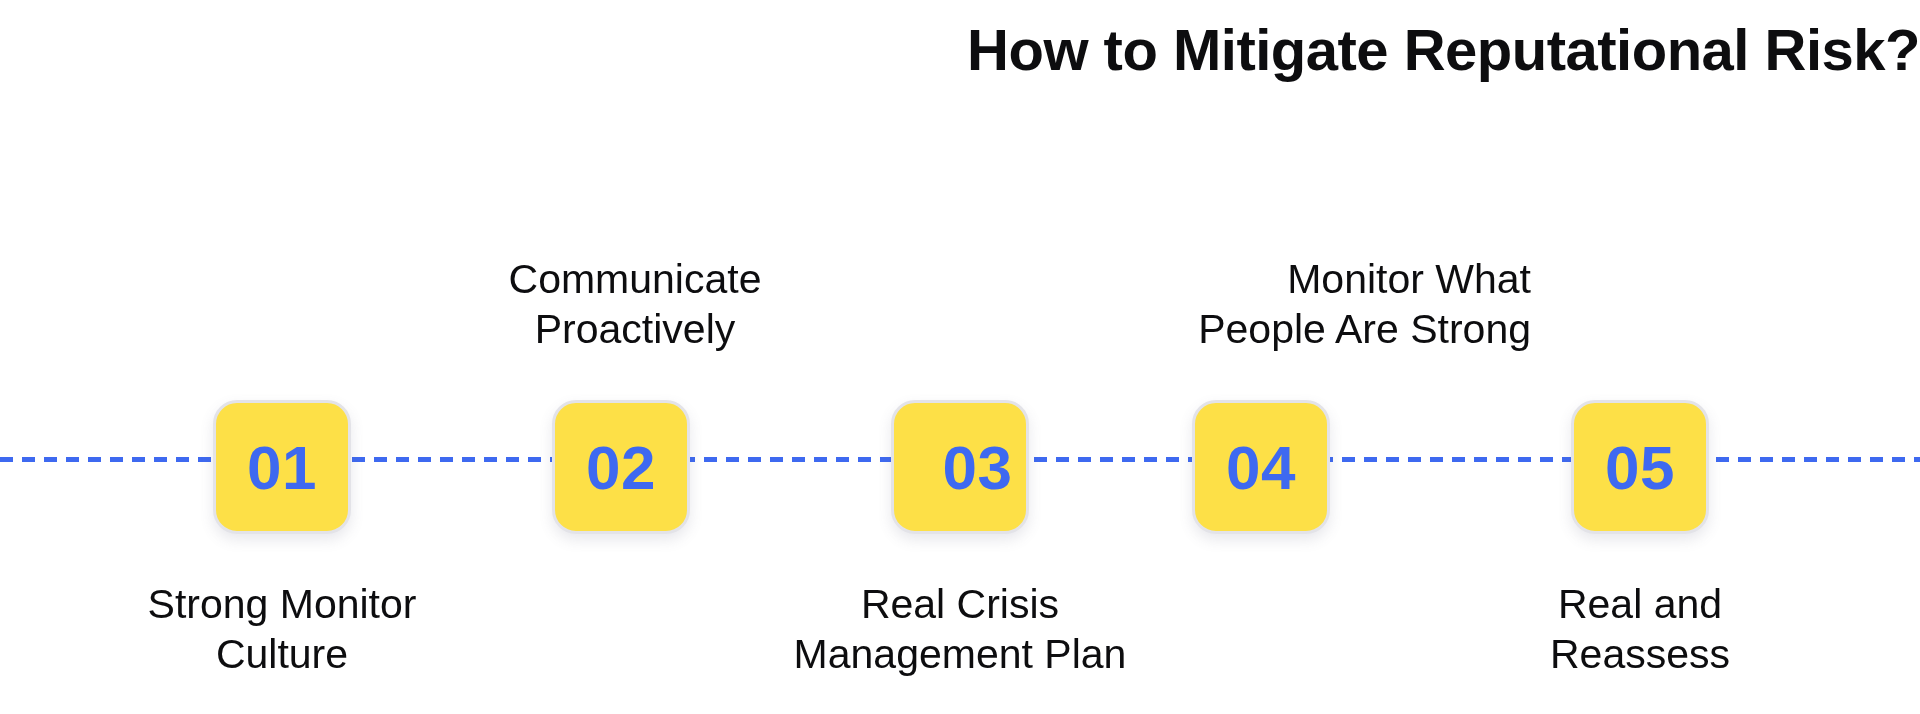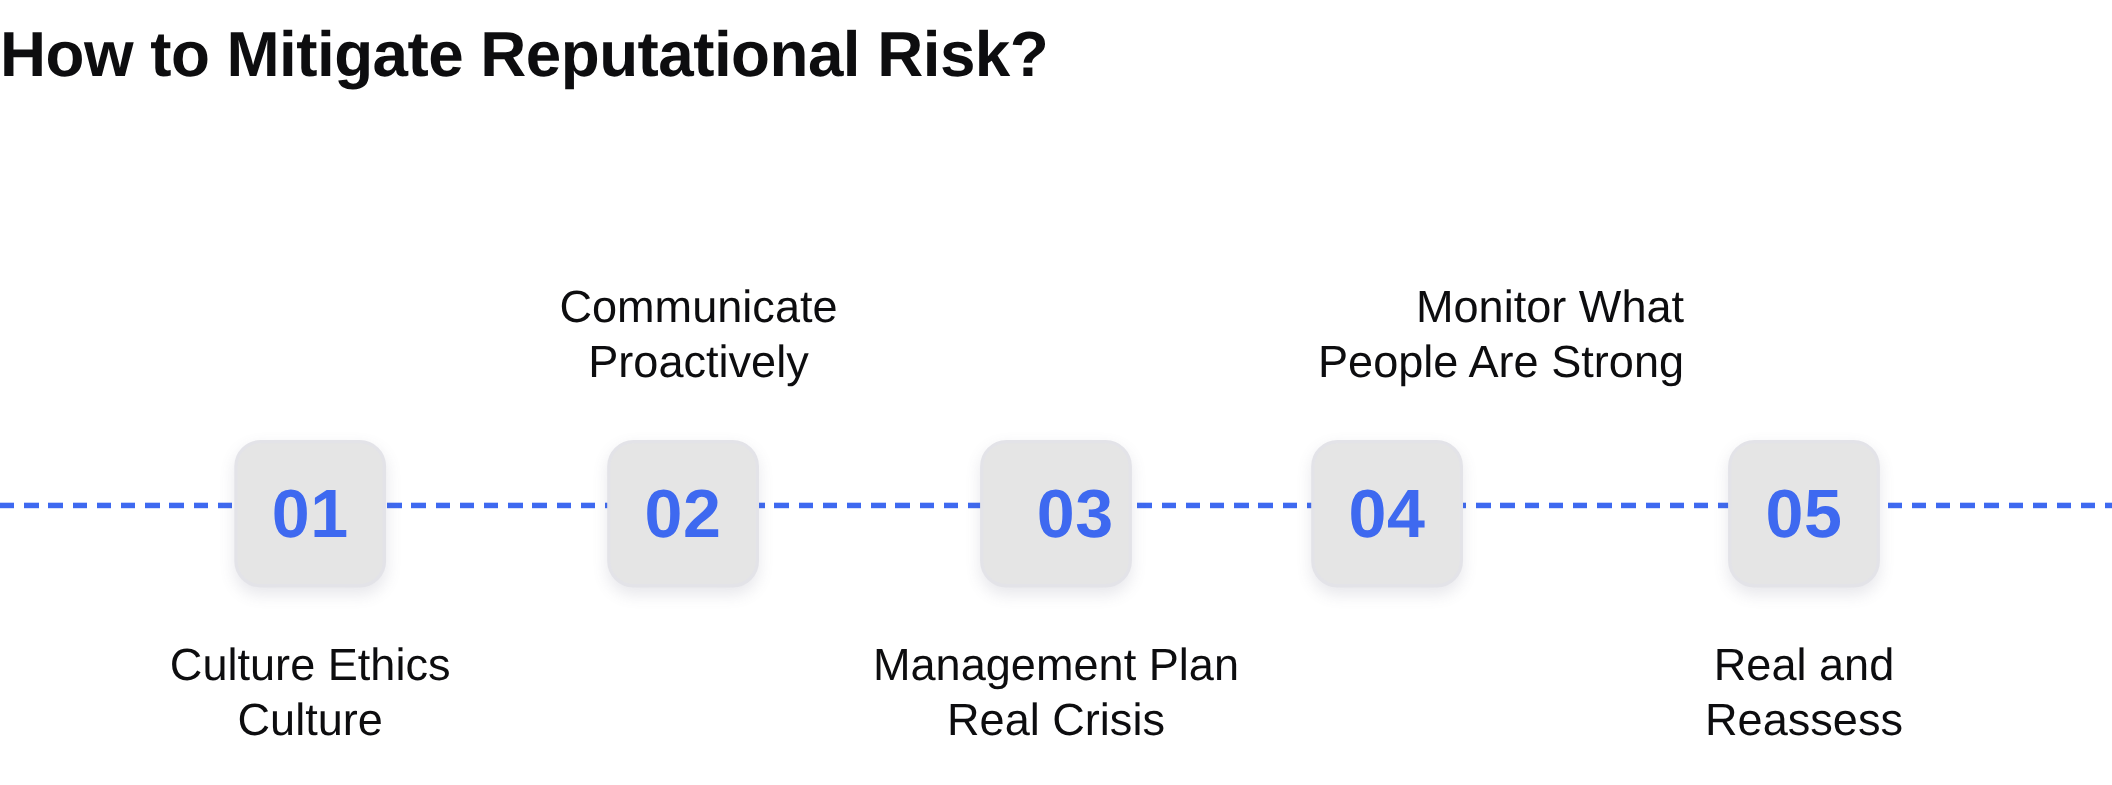--- a/index.html
+++ b/index.html
@@ -13,21 +13,21 @@
     height: 714px;
     background: var(--background, #ffffff);
     font-family: "Liberation Sans", sans-serif;
     overflow: hidden;
   }
   .title {
     position: absolute;
     top: 18px;
     left: 0;
     width: 100%;
-    text-align: left;
+    text-align: right;
     font-size: 58px;
     line-height: 64px;
     font-weight: 700;
     letter-spacing: -0.5px;
     color: var(--text, #0d0d0f);
   }
   .timeline {
     position: absolute;
     left: 0;
     right: 0;
@@ -40,21 +40,21 @@
       transparent 13px,
       transparent 22px
     );
   }
   .step-box {
     position: absolute;
     top: 400px;
     width: 138px;
     height: 134px;
     box-sizing: border-box;
-    background: #e5e5e5;
+    background: #fde047;
     border: 3px solid var(--box-border, #e3e3e8);
     border-radius: 24px;
     box-shadow: 0 6px 14px rgba(90, 95, 120, 0.14);
     display: flex;
     align-items: center;
     justify-content: center;
   }
   .step-number {
     font-size: 62px;
     font-weight: 800;
@@ -86,38 +86,38 @@
 <div class="canvas">
 
   <div class="title">How to Mitigate Reputational Risk?</div>
 
   <div class="timeline"></div>
 
   <div class="step-box box-s1">
     <span class="step-number">01</span>
   </div>
   <div class="step-label below label-s1">
-    <div>Culture Ethics</div>
+    <div>Strong Monitor</div>
     <div>Culture</div>
   </div>
 
   <div class="step-box box-s2">
     <span class="step-number">02</span>
   </div>
   <div class="step-label above label-s2">
     <div>Communicate</div>
     <div>Proactively</div>
   </div>
 
   <div class="step-box box-s3">
     <span class="step-number">03</span>
   </div>
   <div class="step-label below label-s3">
+    <div>Real Crisis</div>
     <div>Management Plan</div>
-    <div>Real Crisis</div>
   </div>
 
   <div class="step-box box-s4">
     <span class="step-number">04</span>
   </div>
   <div class="step-label above label-s4">
     <div>Monitor What</div>
     <div>People Are Strong</div>
   </div>
 

